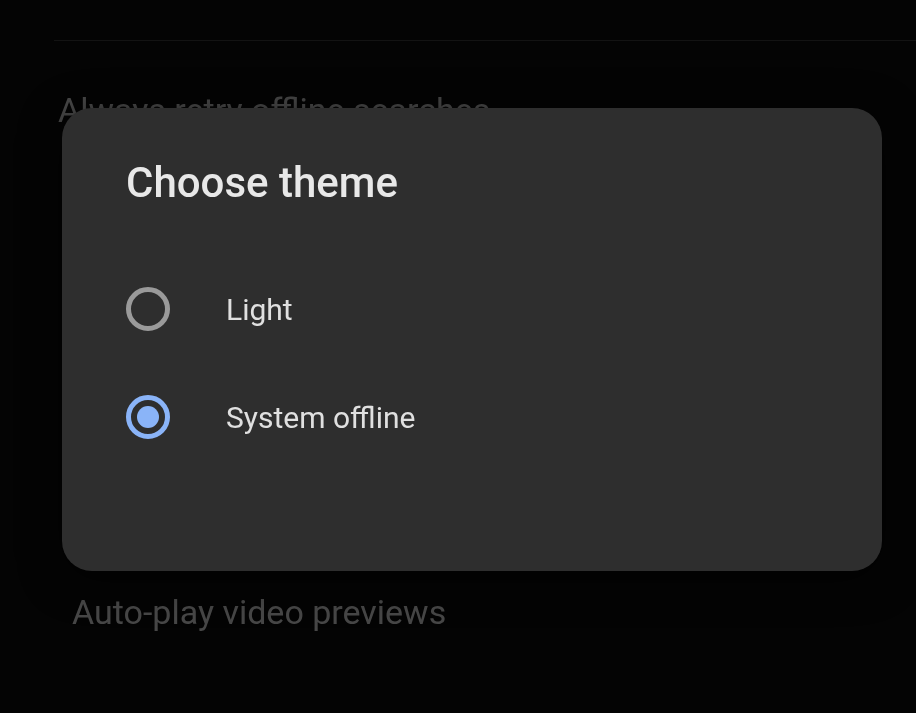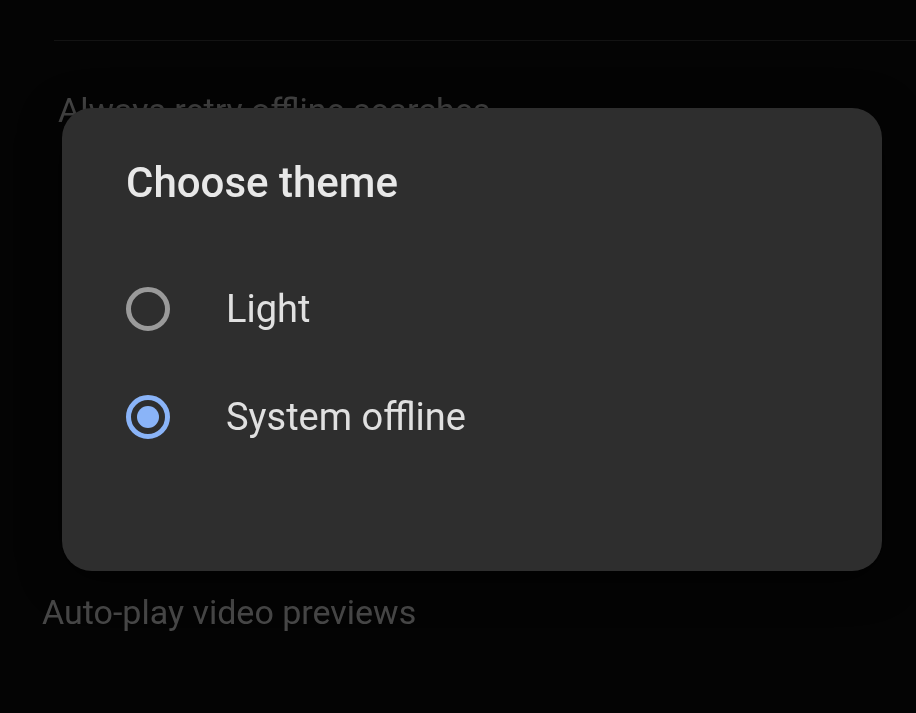--- a/index.html
+++ b/index.html
@@ -35,21 +35,21 @@
       position: absolute;
       top: 90px;
       left: 58px;
       color: #9e9e9e;
       font-size: 34px;
       font-weight: 400;
     }
     .bg-setting-autoplay {
       position: absolute;
       top: 592px;
-      left: 42px;
+      left: 72px;
       text-align: center;
     }
     .bg-setting-autoplay .title {
       color: #9e9e9e;
       font-size: 34px;
       font-weight: 400;
       margin-bottom: 8px;
     }
     .bg-setting-autoplay .subtitle {
       color: #6a6a6a;
@@ -104,21 +104,21 @@
       border: 5px solid #8ab4f8;
     }
     .radio-selected .radio-dot {
       width: 22px;
       height: 22px;
       border-radius: 50%;
       background: #8ab4f8;
     }
     .option-label {
       color: #e0e0e0;
-      font-size: 38px;
+      font-size: 30px;
       font-weight: 400;
     }
   </style>
 </head>
 <body>
 
 <div class="bg-content">
   <div class="bg-divider"></div>
   <div class="bg-setting-1">Always retry offline searches</div>
   <div class="bg-setting-autoplay">

